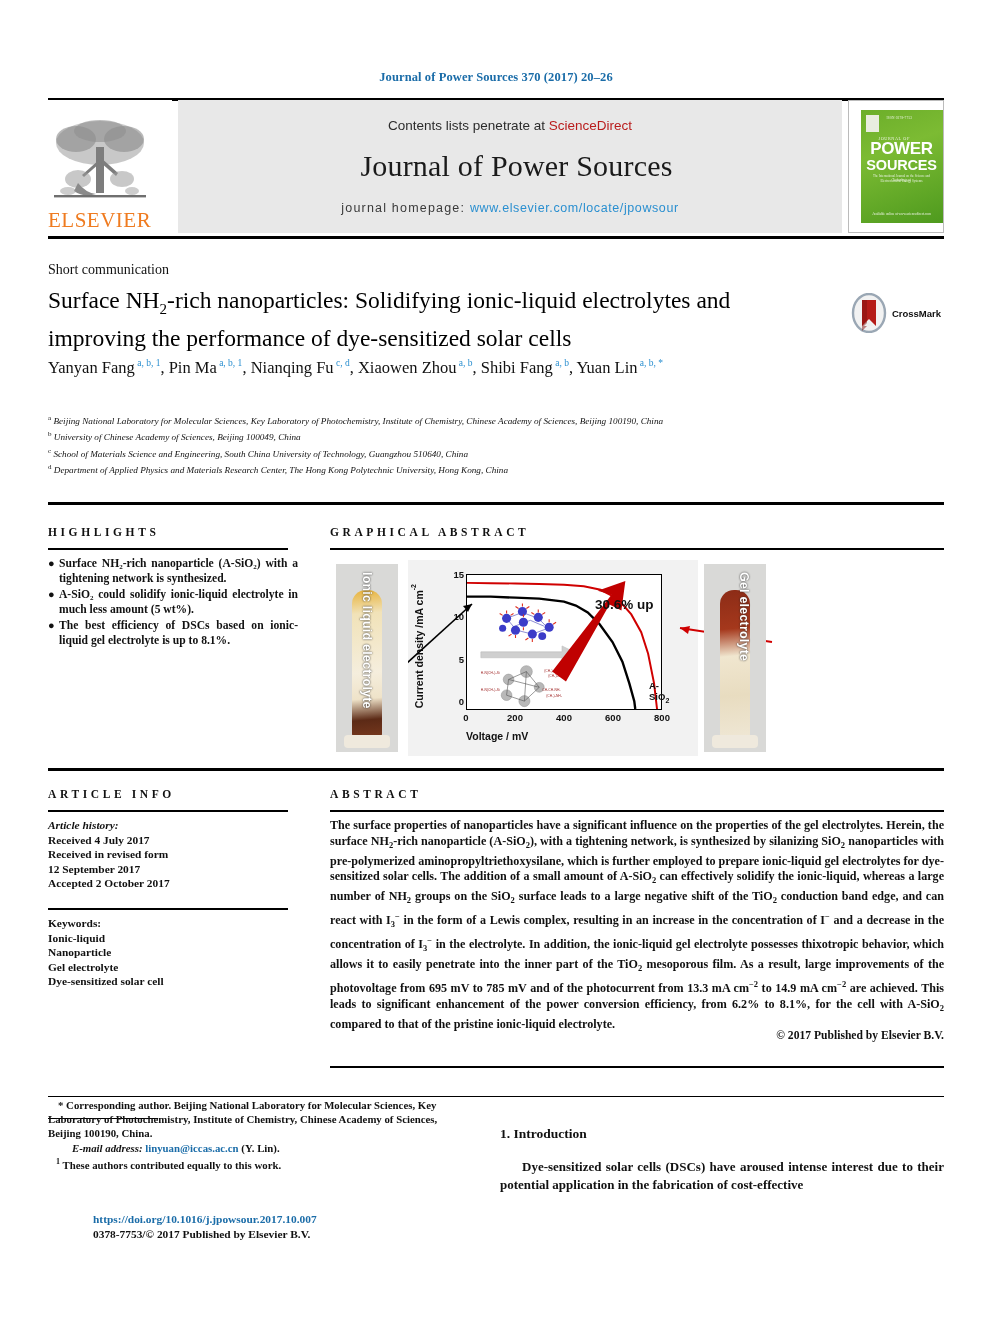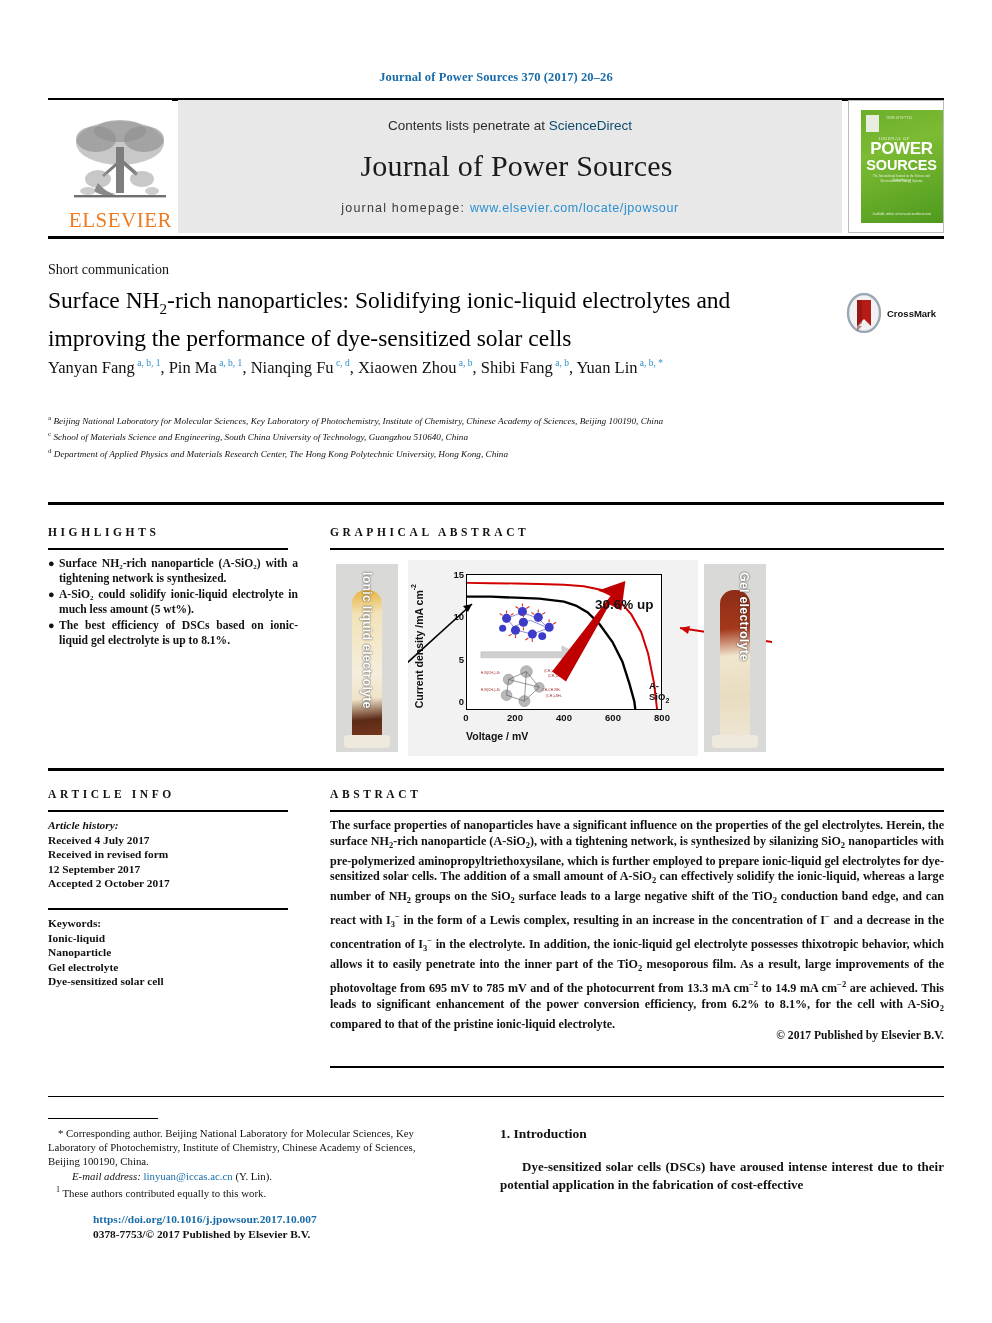--- a/index.html
+++ b/index.html
@@ -29,37 +29,37 @@
     position: absolute; left: 48px; top: 100px;
     width: 896px; height: 133px;
     display: flex; align-items: stretch;
   }
   .masthead-rule-top {
     position: absolute; left: 48px; top: 98px; width: 896px; height: 3px;
     background: #000;
   }
   .elsevier-logo {
     width: 124px; flex: 0 0 124px;
-    display: flex; flex-direction: column; align-items: flex-end; justify-content: flex-end;
+    display: flex; flex-direction: column; align-items: flex-start; justify-content: flex-end;
     padding-bottom: 2px; background: #fff;
   }
   .tree-svg { display:block; }
   .elsevier-word {
     font-family: "Liberation Serif", serif;
     font-size: 21px; letter-spacing: .5px;
     color: #ef7b20; font-weight: 400; line-height: 1;
     margin-top: 1px;
   }
   .masthead-center {
     flex: 1 1 auto; background: #e8e8e8;
     display: flex; flex-direction: column; align-items: center; justify-content: center;
     padding: 8px 0 8px 0; margin-left: 6px; margin-right: 6px;
   }
   .contents-line { font-size: 13.5px; color: #2b2b2b; font-family: "Liberation Sans", sans-serif; }
-  .contents-line .sd { color: #0c4a6e; }
+  .contents-line .sd { color: #b91c1c; }
   .journal-big {
     font-family: "Liberation Serif", serif;
     font-size: 30px; color: #1a1a1a; margin: 16px 0 18px 13px; letter-spacing: .2px;
   }
   .homepage-line {
     font-family: "Liberation Sans", sans-serif;
     font-size: 12.5px; letter-spacing: 1.2px; color: #3a3a3a;
   }
   .homepage-line .url { color: #2a8fd0; letter-spacing: .6px; }
   .cover-thumb {
@@ -98,21 +98,21 @@
     font-size:14px; font-family:"Liberation Serif", serif; color:#111;
   }
   .title {
     position:absolute; left:48px; top:286px; width:740px;
     font-family:"Liberation Serif", serif;
     font-size:23.5px; line-height:29px; font-weight:400; color:#000;
   }
   .title sub { font-size:15px; }
   .crossmark {
     position:absolute; left:846px; top:291px; width:100px; height:44px;
-    display:flex; align-items:center; gap:5px;
+    display:flex; align-items:center; gap:5px;justify-content:center;
   }
   .cm-badge { width:36px; height:40px; position:relative; }
   .authors {
     position:absolute; left:48px; top:352px; width:770px;
     font-size:16.5px; line-height:23px; color:#111;
   }
   .authors sup { color:#2a8fd0; font-size:9.5px; }
   .affils {
     position:absolute; left:48px; top:412px; width:880px;
     font-size:9.2px; line-height:13.2px; font-style:italic; color:#111;
@@ -244,22 +244,22 @@
     position:absolute; left:330px; top:1029px; width:614px; text-align:right;
     font-size:11.6px; font-weight:bold; color:#111;
   }
 
   .rule-abs-bottom { position:absolute; left:330px; top:1066px; width:614px; height:1.6px; background:#000; }
   .rule-page-bottom { position:absolute; left:48px; top:1096px; width:896px; height:1.2px; background:#000; }
 
   
   .fn-rule { position:absolute; left:48px; top:1118px; width:110px; height:1.4px; background:#000; }
   .footnotes {
-    position:absolute; left:48px; top:1126px; width:400px;
-    font-size:10.8px; line-height:14.2px; color:#111; font-weight:normal;
+    position:absolute; left:48px; top:1098px; width:400px;
+    font-size:10.8px; line-height:14.2px; color:#111; font-weight:bold;
   }
   .footnotes .it { font-style:italic; }
   .footnotes a, .link { color:#1a6ca8; text-decoration:none; }
   .doiblock {
     position:absolute; left:48px; top:1212px; width:420px;
     font-size:11.4px; line-height:15.4px; font-weight:bold; color:#111;margin-left:45px;
   }
   .doiblock .doi { color:#1a6ca8; }
 
   .introhead {
@@ -347,20 +347,21 @@
       <path d="M11 7 h5 v26 l-5 5 Z" fill="#7f1210" opacity="0.5"></path>
       <path d="M18 28 l5 5 h-10 Z" fill="#efefef"></path>
     </svg>
     <span style="font-family:'Liberation Sans',sans-serif;font-size:9.5px;font-weight:bold;color:#111;">CrossMark</span>
   </div>
 
   <div class="authors"><span>Yanyan Fang</span><sup> a, b, 1</sup><span>, </span><span>Pin Ma</span><sup> a, b, 1</sup><span>, </span><span>Nianqing Fu</span><sup> c, d</sup><span>, </span><span>Xiaowen Zhou</span><sup> a, b</sup><span>, </span><span>Shibi Fang</span><sup> a, b</sup><span>, </span><span>Yuan Lin</span><sup> a, b, *</sup></div>
 
   <div class="affils">
       <div><sup>a</sup><span> Beijing National Laboratory for Molecular Sciences, Key Laboratory of Photochemistry, Institute of Chemistry, Chinese Academy of Sciences, Beijing 100190, China</span></div>
+      <div><sup>b</sup><span> University of Chinese Academy of Sciences, Beijing 100049, China</span></div>
       <div><sup>c</sup><span> School of Materials Science and Engineering, South China University of Technology, Guangzhou 510640, China</span></div>
       <div><sup>d</sup><span> Department of Applied Physics and Materials Research Center, The Hong Kong Polytechnic University, Hong Kong, China</span></div>
     </div>
 
   <div class="rule-main-top"></div>
 
   <div class="band-head hl">HIGHLIGHTS</div>
   <div class="band-head ga">GRAPHICAL ABSTRACT</div>
   <div class="rule-hl"></div>
   <div class="rule-ga"></div>

